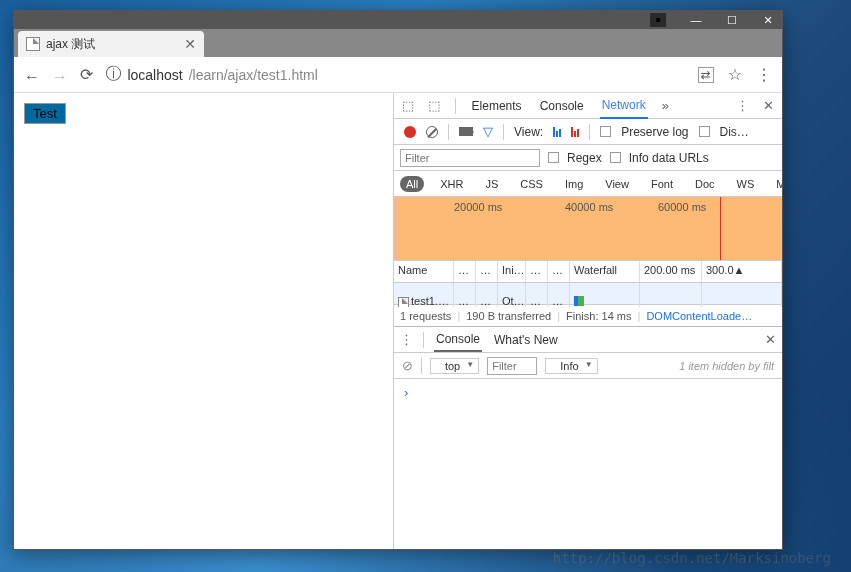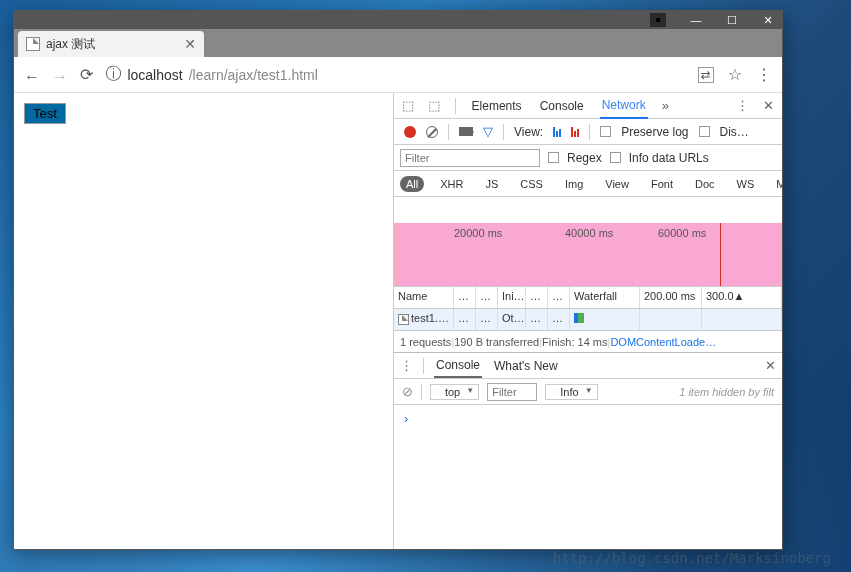--- a/index.html
+++ b/index.html
@@ -51,34 +51,34 @@
 .bars.red span { background: #d93025; }
 .chk { width: 11px; height: 11px; border: 1px solid #999; }
 
 .filter-row { height: 26px; border-bottom: 1px solid #ccc; display: flex; align-items: center; padding: 0 6px; gap: 8px; }
 .filter-inp { width: 140px; height: 18px; border: 1px solid #aaa; padding: 0 4px; font-size: 11px; }
 
 .type-row { height: 26px; border-bottom: 1px solid #ccc; display: flex; align-items: center; padding: 0 6px; gap: 10px; }
 .type-pill { padding: 2px 6px; font-size: 11px; }
 .type-pill.active { background: #666; color: #fff; border-radius: 8px; }
 
-.timeline { height: 64px; border-bottom: 1px solid #ccc; position: relative; background: #f9a8d4; margin-top: 26px; }
+.timeline { height: 64px; border-bottom: 1px solid #ccc; position: relative; background: #fdba74; }
 .tl-label { position: absolute; top: 4px; font-size: 11px; color: #555; }
 .tl-line { position: absolute; top: 0; bottom: 0; width: 1px; background: #f2b0b0; }
 .tl-line.red { background: #d93025; }
 
 .net-header { height: 22px; border-bottom: 1px solid #ccc; display: flex; font-size: 11px; color: #333; }
 .net-header > div { border-right: 1px solid #ddd; padding: 3px 4px; overflow: hidden; white-space: nowrap; }
 .col-name{width:60px} .col-s{width:22px} .col-ini{width:28px} .col-wf{width:70px} .col-t1{width:62px} .col-t2{flex:1}
 
 .net-row { height: 22px; border-bottom: 1px solid #ccc; display: flex; font-size: 11px; background: #eaf2fd; }
-.net-row > div { border-right: 1px solid #ddd; padding: 3px 4px; overflow: hidden; white-space: nowrap; }
+.net-row > div { border-right: 1px solid #ddd; padding: 12px 4px; overflow: hidden; white-space: nowrap; }
 .wf-bar { width: 10px; height: 10px; background: linear-gradient(90deg,#1a73e8 40%, #4caf50 40%); margin-top:1px; }
 
-.net-summary { height: 22px; border-bottom: 1px solid #bbb; display: flex; align-items: center; padding: 0 6px; font-size: 11px; color: #555; }
+.net-summary { height: 22px; border-bottom: 1px solid #bbb; display: flex; align-items: center; padding: 0 6px; gap: 6px; font-size: 11px; color: #555; }
 .blue-text { color: #1a73e8; }
 .sep2 { color: #ccc; }
 
 .drawer-tabs { height: 26px; border-bottom: 1px solid #ccc; display: flex; align-items: center; padding: 0 6px; gap: 10px; }
 .drawer-tab { padding: 4px 2px; }
 .drawer-tab.active { border-bottom: 2px solid #666; }
 
 .console-bar { height: 26px; border-bottom: 1px solid #ccc; display: flex; align-items: center; padding: 0 8px; gap: 8px; font-size: 11px; }
 .sel { border: 1px solid #ccc; padding: 1px 18px 1px 14px; position: relative; font-size: 11px; }
 .sel::after { content: '▼'; position: absolute; right: 4px; font-size: 8px; color: #666; }

